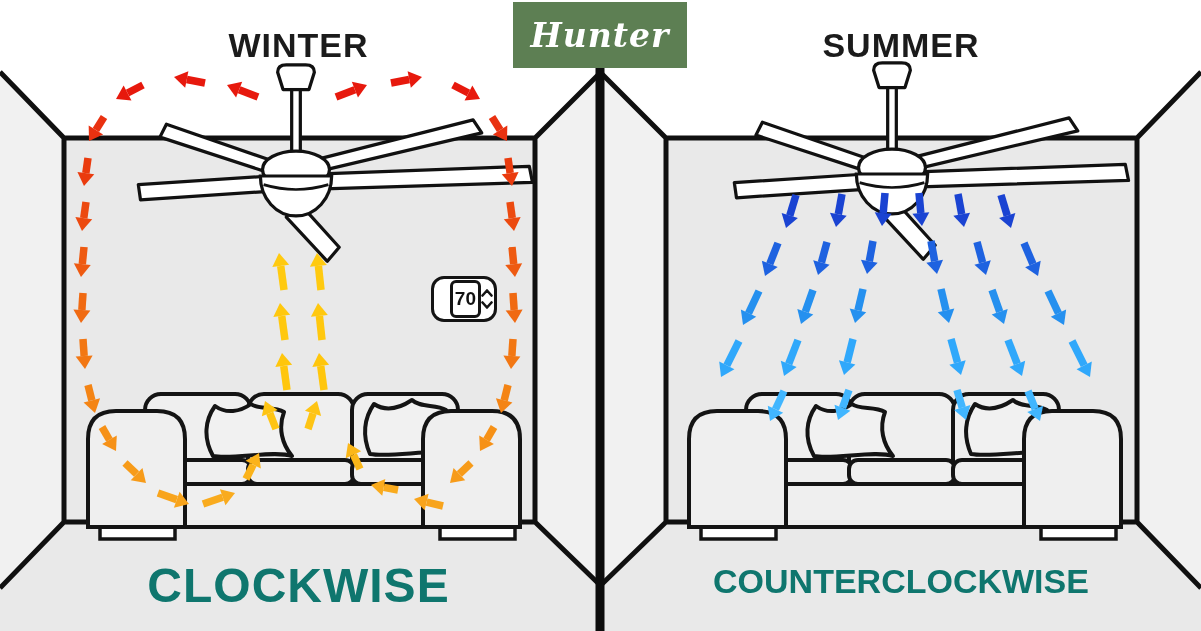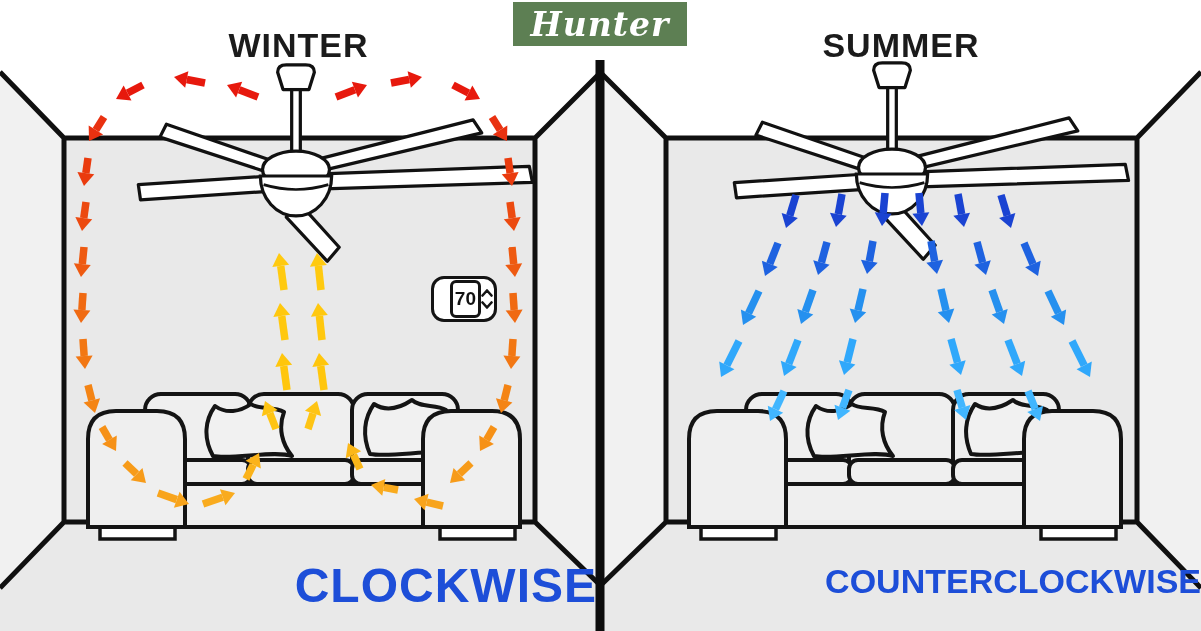--- a/index.html
+++ b/index.html
@@ -3,24 +3,24 @@
 <meta charset="utf-8">
 <style>
   html,body{margin:0;padding:0;background:#fff;}
   .stage{position:relative;width:1201px;height:631px;background:#ffffff;overflow:hidden;
          font-family:"Liberation Sans",sans-serif;}
   .scene{position:absolute;left:0;top:0;}
   .title{position:absolute;top:26px;font-size:34px;font-weight:800;letter-spacing:1px;
          color:#1b1b1b;text-align:center;}
   .title.winter{left:0;width:597px;}
   .title.summer{left:601px;width:600px;}
-  .direction{position:absolute;font-weight:800;color:#1d4ed8;text-align:right;white-space:nowrap;}
+  .direction{position:absolute;font-weight:800;color:#0f766e;text-align:center;white-space:nowrap;}
   .direction.winter{left:0;width:597px;top:558px;font-size:48px;letter-spacing:1px;}
   .direction.summer{left:601px;width:600px;top:562px;font-size:34px;letter-spacing:0px;}
-  .logo{position:absolute;left:513px;top:2px;width:174px;height:44px;background:#5d7f53;
+  .logo{position:absolute;left:513px;top:2px;width:174px;height:66px;background:#5d7f53;
         display:flex;align-items:center;justify-content:center;}
   .logo span{color:#fff;font-family:"DejaVu Serif",serif;font-style:italic;font-weight:600;
         font-size:33px;letter-spacing:1px;}
   .thermo{position:absolute;width:66px;height:46px;background:#fff;border:3.5px solid #141414;
         border-radius:13px;display:flex;align-items:center;box-sizing:border-box;}
   .thermo.winter{left:431px;top:276px;}
   .thermo.summer{left:1057px;top:273px;}
   .thermo .num{width:34px;height:32px;border:3px solid #141414;border-radius:6px;margin-left:16px;
         display:flex;align-items:center;justify-content:center;font-size:19px;font-weight:700;
         color:#111;background:#fff;}

